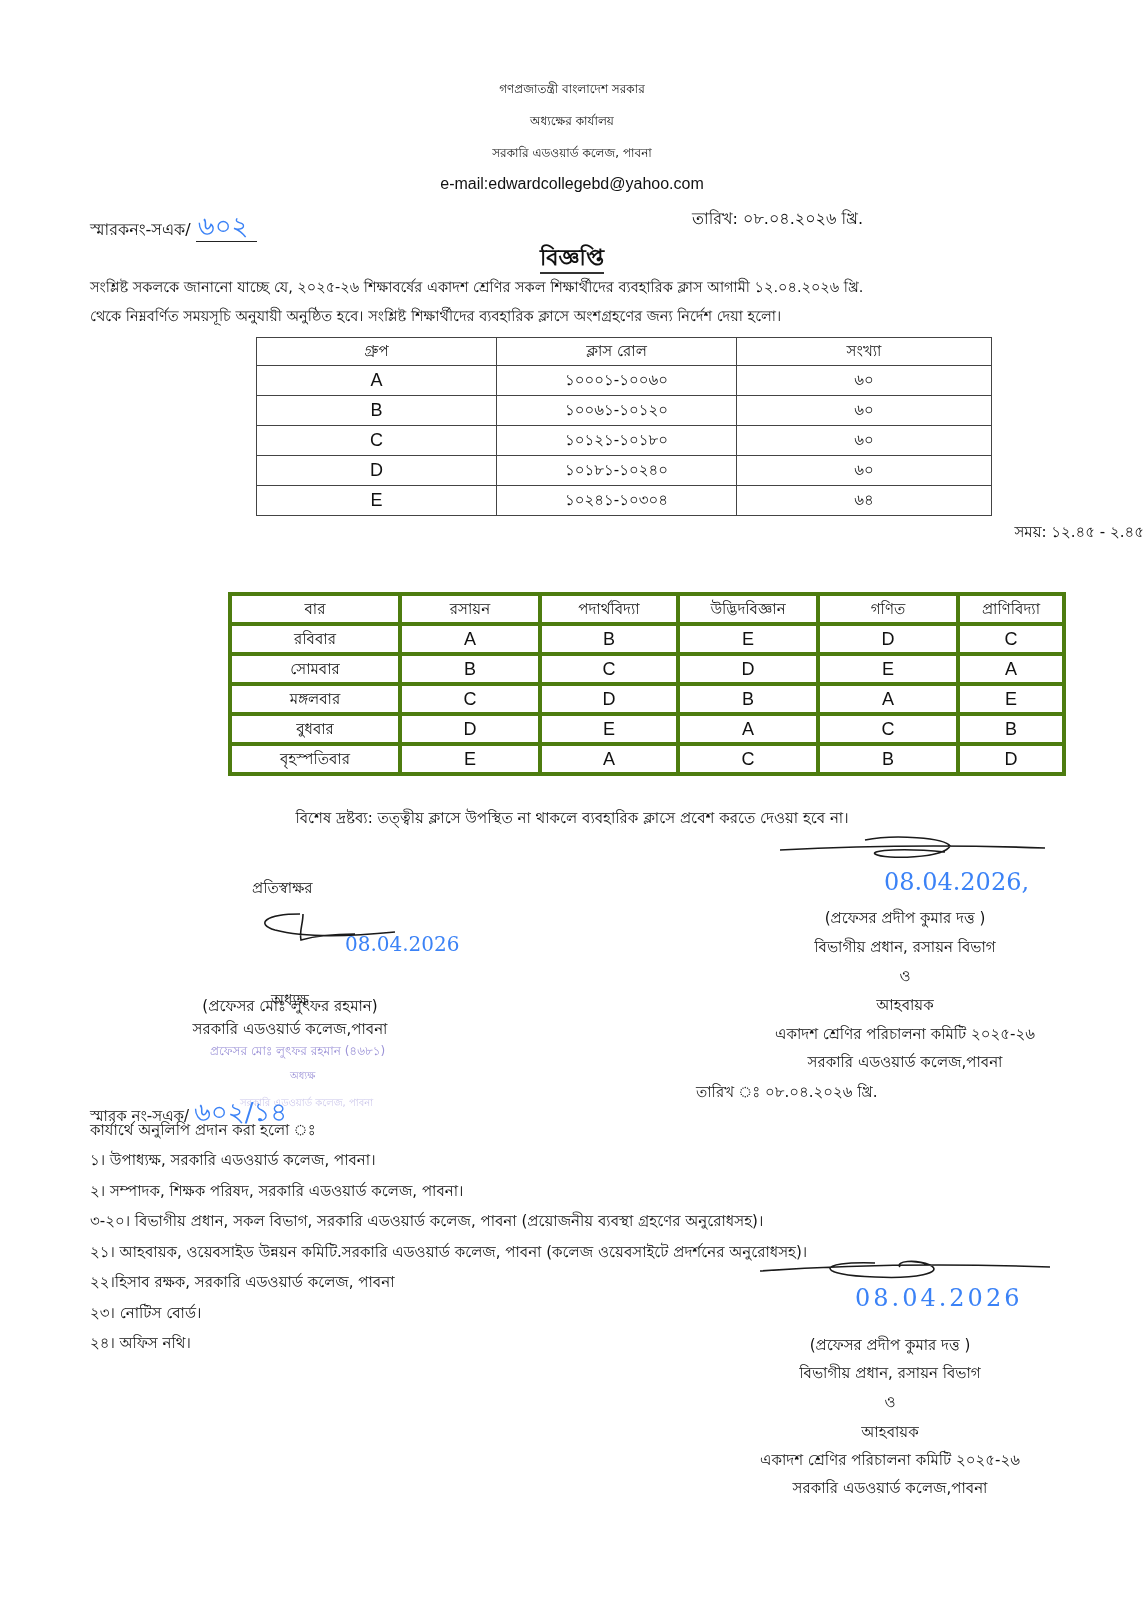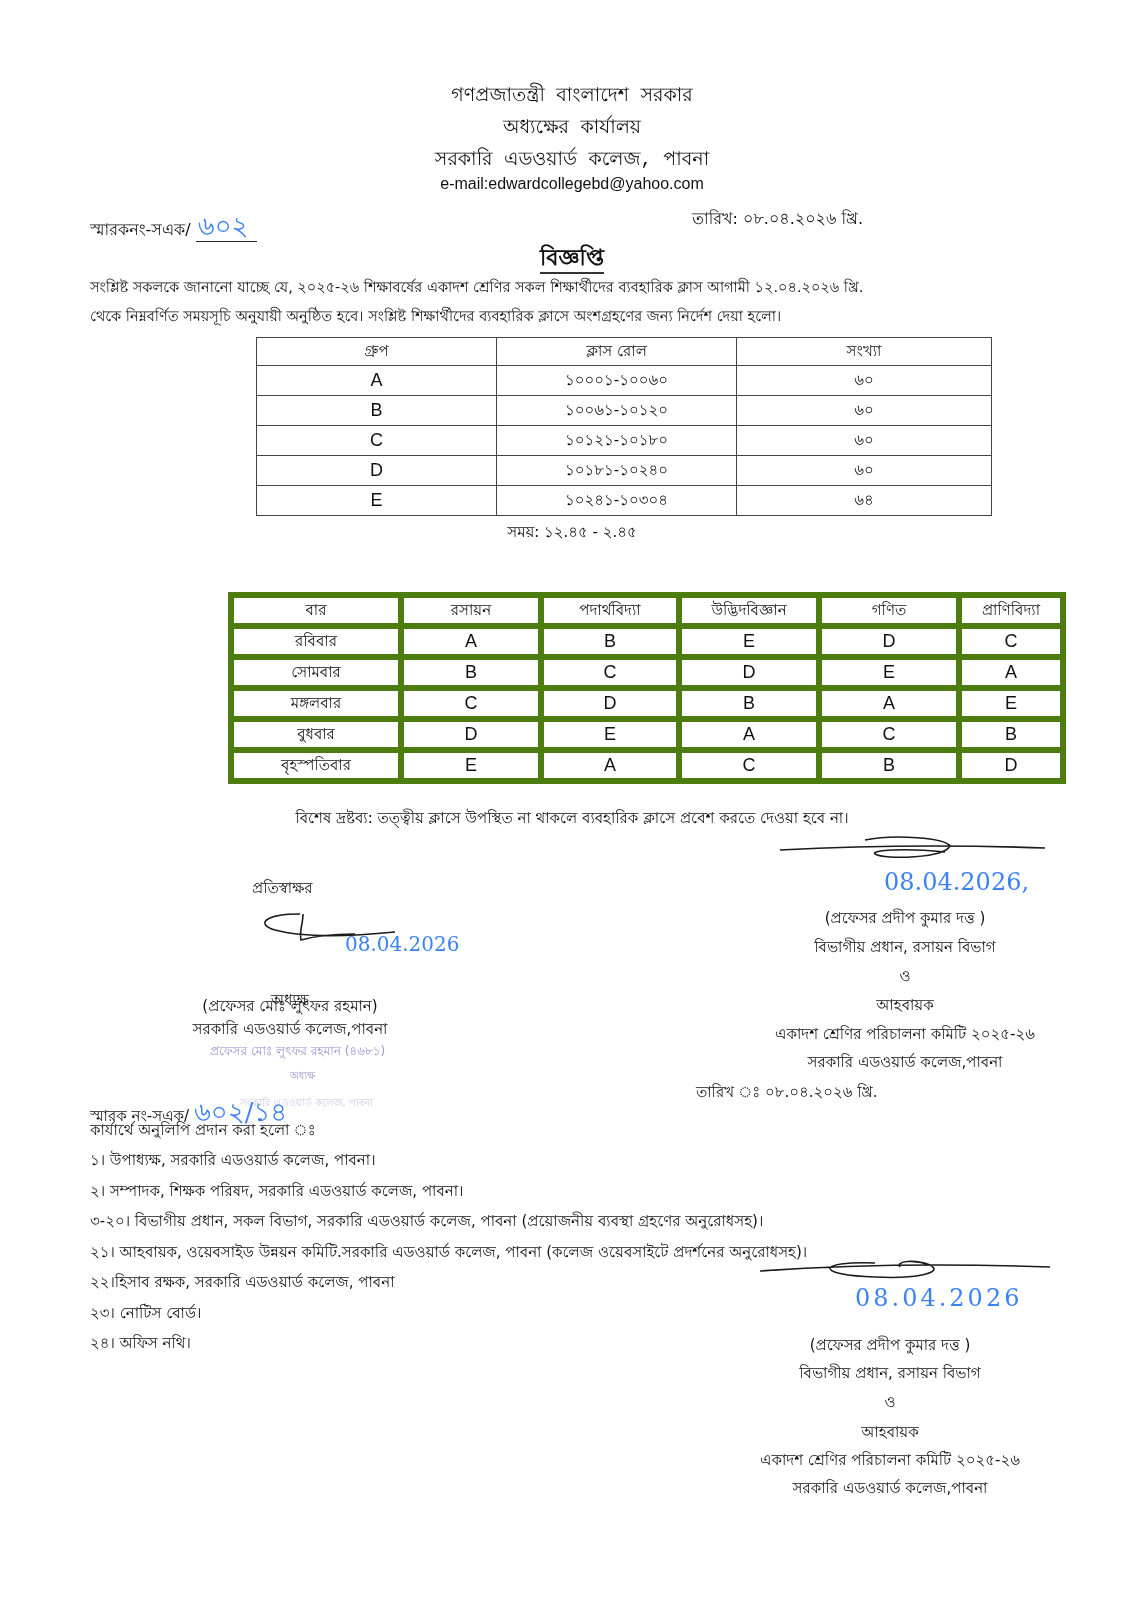--- a/index.html
+++ b/index.html
@@ -4,31 +4,31 @@
 <style>
   * { box-sizing: border-box; margin: 0; padding: 0; }
   html, body { width: 1144px; height: 1600px; background: #ffffff; }
   body {
     position: relative;
     font-family: "DejaVu Sans", "Liberation Sans", sans-serif;
     color: #111111;
     overflow: hidden;
   }
   .abs { position: absolute; }
-  .center-block { position: absolute; left: 0; width: 1144px; text-align: center; font-size: 19px; font-family: Liberation Mono, monospace; }
+  .center-block { position: absolute; left: 0; width: 1144px; text-align: center; font-size: 12px; }
   .hw { font-family: "DejaVu Serif", "Liberation Serif", serif; color: #3b82f6; }
   .stamp { color: #8a7fd0; font-size: 12px; opacity: 0.85; }
 
   table.grp { position: absolute; left: 256px; top: 337px; border-collapse: collapse; width: 736px; font-size: 15px; }
   table.grp td, table.grp th { border: 1px solid #444; text-align: center; height: 30px; font-weight: normal; }
   table.grp th { height: 28px; }
   table.grp td.latin { font-family: "Liberation Sans", sans-serif; font-size: 18px; }
 
   table.sched { position: absolute; left: 228px; top: 592px; border-collapse: collapse; width: 838px; font-size: 15px; }
-  table.sched td, table.sched th { border: 6px solid #4d7c0f; text-align: center; height: 30px; font-weight: normal; }
+  table.sched td, table.sched th { border: 4px solid #4d7c0f; text-align: center; height: 30px; font-weight: normal; }
   table.sched td.latin { font-family: "Liberation Sans", sans-serif; font-size: 18px; }
   .cc-list { position: absolute; left: 90px; top: 1123px; font-size: 15px; line-height: 30.5px; }
 </style>
 </head>
 <body>
 
 <div class="center-block" style="top:80px;">গণপ্রজাতন্ত্রী বাংলাদেশ সরকার</div>
 <div class="center-block" style="top:112px;">অধ্যক্ষের কার্যালয়</div>
 <div class="center-block" style="top:144px;">সরকারি এডওয়ার্ড কলেজ, পাবনা</div>
 <div class="center-block" style="top:175px; font-family:'Liberation Sans',sans-serif; font-size:16px;">e-mail:edwardcollegebd@yahoo.com</div>
@@ -73,21 +73,21 @@
     <td>১০১৮১-১০২৪০</td>
     <td>৬০</td>
   </tr>
   <tr>
     <td class="latin">E</td>
     <td>১০২৪১-১০৩০৪</td>
     <td>৬৪</td>
   </tr>
 </tbody>
   </table>
-<div class="abs" style="left:0; width:1144px; top:520px; text-align:center; font-size:15px;">সময়: ১২.৪৫ - ২.৪৫</div>
+<div class="abs" style="left:0; width:1144px; top:520px; text-align:right; font-size:15px;">সময়: ১২.৪৫ - ২.৪৫</div>
 
 <table class="sched">
   <tbody>
       <tr>
     <th style="width:170px;">বার</th>
     <th style="width:140px;">রসায়ন</th>
     <th style="width:138px;">পদার্থবিদ্যা</th>
     <th style="width:140px;">উদ্ভিদবিজ্ঞান</th>
     <th style="width:140px;">গণিত</th>
     <th>প্রাণিবিদ্যা</th>

